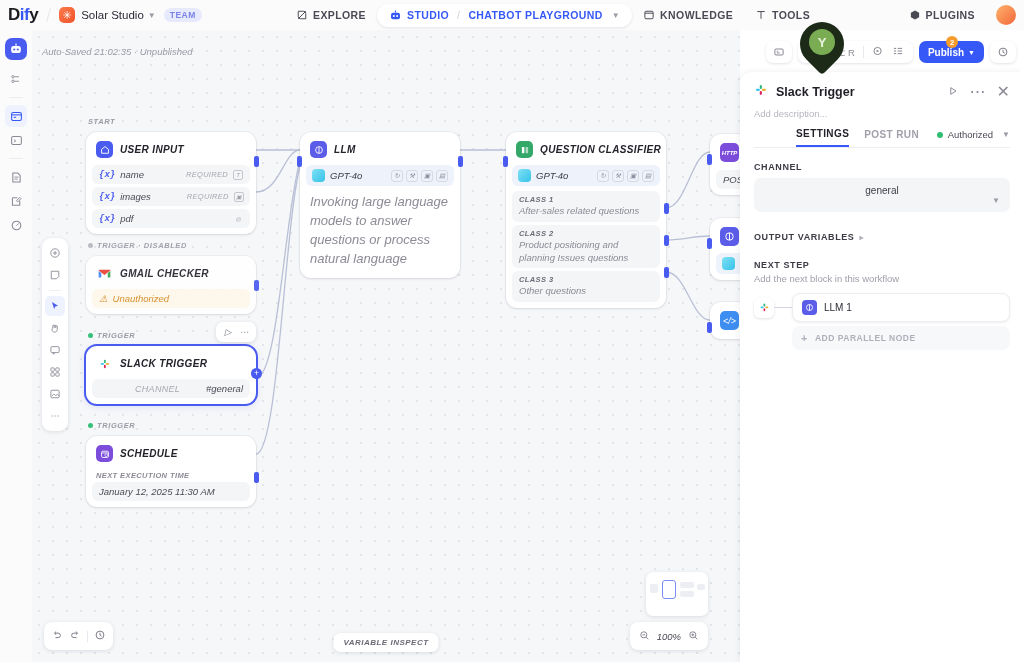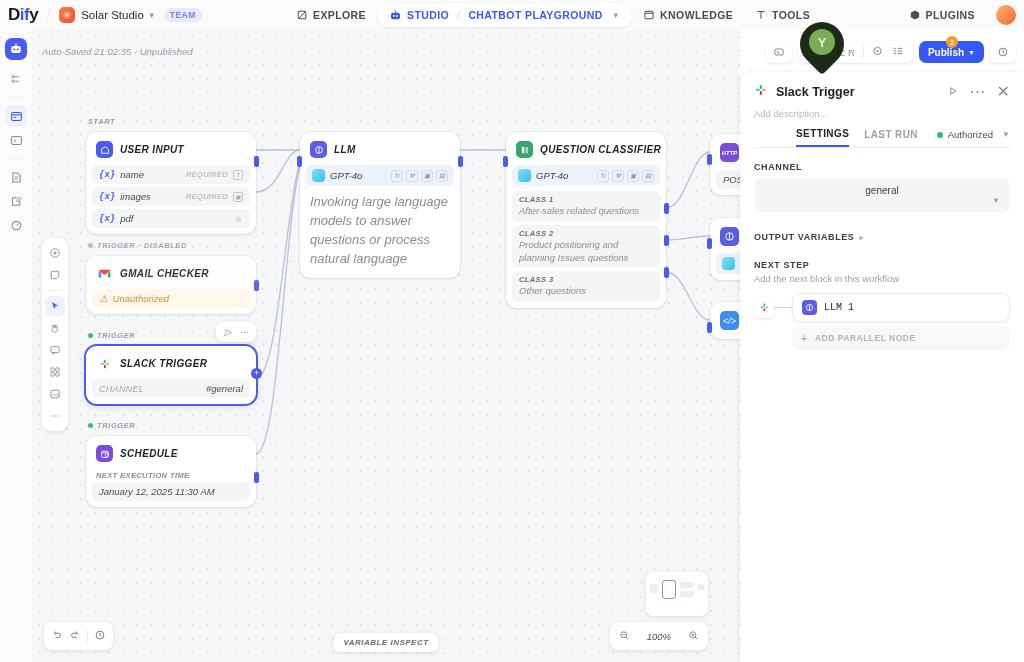--- a/index.html
+++ b/index.html
@@ -133,21 +133,21 @@
     font-size: 10px; font-weight: 700; letter-spacing: .35px; color: #23232b;
     white-space: nowrap;
   }
   .var-row {
     display: flex; align-items: center; justify-content: space-between;
     background: #f4f5f7; border-radius: 6px; padding: 4px 7px; margin-bottom: 3px;
     font-size: 9.5px; color: #4a4a55;
   }
   .var-left { display: flex; align-items: center; gap: 5px; }
   .xvar { color: #4a5bf0; font-size: 9px; font-weight: 700; font-family: "Liberation Mono", monospace; }
-  .req { font-size: 7.5px; color: #a6a6b0; letter-spacing: .3px; }
+  .req { font-size: 7.5px; color: #a6a6b0; letter-spacing: .3px; margin-left: 36px; }
   .mini-sq {
     width: 10px; height: 10px; border: 1px solid #c6c6ce; border-radius: 2px;
     display:inline-flex; align-items:center; justify-content:center;
     color:#a0a0aa; font-size:6px;
   }
   .model-row {
     display: flex; align-items: center; gap: 5px;
     background: #eef2fa; border-radius: 6px; padding: 4px 6px; margin-bottom: 5px;
   }
   .model-dot {
@@ -199,21 +199,21 @@
   .minimap {
     position: absolute; right: 32px; bottom: 46px; width: 62px; height: 44px;
     background: #fff; border-radius: 7px; box-shadow: 0 1px 4px rgba(16,24,40,.12);
     z-index: 12; padding: 6px;
   }
   .mm-box { position: absolute; background: #eceef3; border-radius: 2px; }
   .mm-view { position:absolute; border: 1.2px solid #7c8cf5; border-radius: 3px; background:#fff; }
   .zoombar {
     position: absolute; right: 32px; bottom: 12px;
     background: #fff; border-radius: 8px; box-shadow: 0 1px 4px rgba(16,24,40,.12);
-    display: flex; align-items: center; gap: 17px; padding: 5px 9px; z-index: 12;
+    display: flex; align-items: center; gap: 7px; padding: 5px 9px; z-index: 12;
   }
   .zoom-txt { font-size: 9.5px; color: #4a4a55; }
   .histbar {
     position: absolute; left: 12px; bottom: 12px;
     background: #fff; border-radius: 8px; box-shadow: 0 1px 4px rgba(16,24,40,.12);
     display: flex; align-items: center; padding: 5px 7px; gap: 6px; z-index: 12;
   }
   .hb-sep { width:1px;height:11px;background:#e8e8ee;}
   .varinspect {
     position: absolute; left: 50%; transform: translateX(-50%); bottom: 10px;
@@ -257,21 +257,21 @@
   .next-row { display: flex; align-items: center; gap: 0; }
   .next-ico {
     width: 20px; height: 20px; border-radius: 6px; background: #fff;
     box-shadow: 0 1px 3px rgba(16,24,40,.13);
     display: flex; align-items: center; justify-content: center; flex: 0 0 auto;
   }
   .next-line { width: 18px; height: 1px; background: #d6d6de; }
   .next-card {
     flex: 1; background: #fff; border: 1px solid #ececf1; border-radius: 8px;
     box-shadow: 0 1px 3px rgba(16,24,40,.07);
-    padding: 6px 9px; display: flex; align-items: center; gap: 7px; font-family: Liberation Mono, monospace;
+    padding: 6px 9px; display: flex; align-items: center; gap: 7px;
   }
   .next-card-ico {
     width: 15px; height: 15px; border-radius: 4px; background: #5b5de8;
     display: flex; align-items: center; justify-content: center; color: #fff; font-size: 9px;
   }
   .next-card-txt { font-size: 10px; color: #2b2b33; }
   .parallel {
     margin-left: 38px; margin-top: 4px;
     background: #f7f8fa; border-radius: 8px; padding: 6px 9px;
     display: flex; align-items: center; gap: 7px;
@@ -823,21 +823,21 @@
           </svg>
       </span>
       <span>⋯</span>
       <span>✕</span>
     </div>
   </div>
   <div class="panel-desc">Add description...</div>
 
   <div class="tabs">
     <div class="tab active">SETTINGS</div>
-    <div class="tab">LAST RUN</div>
+    <div class="tab">POST RUN</div>
     <div class="auth">
       <span class="auth-dot"></span>
       <span>Authorized</span>
       <span class="caret">▼</span>
     </div>
   </div>
 
   <div class="sec-label">CHANNEL</div>
   <div class="select-box">
     <span>general</span>

